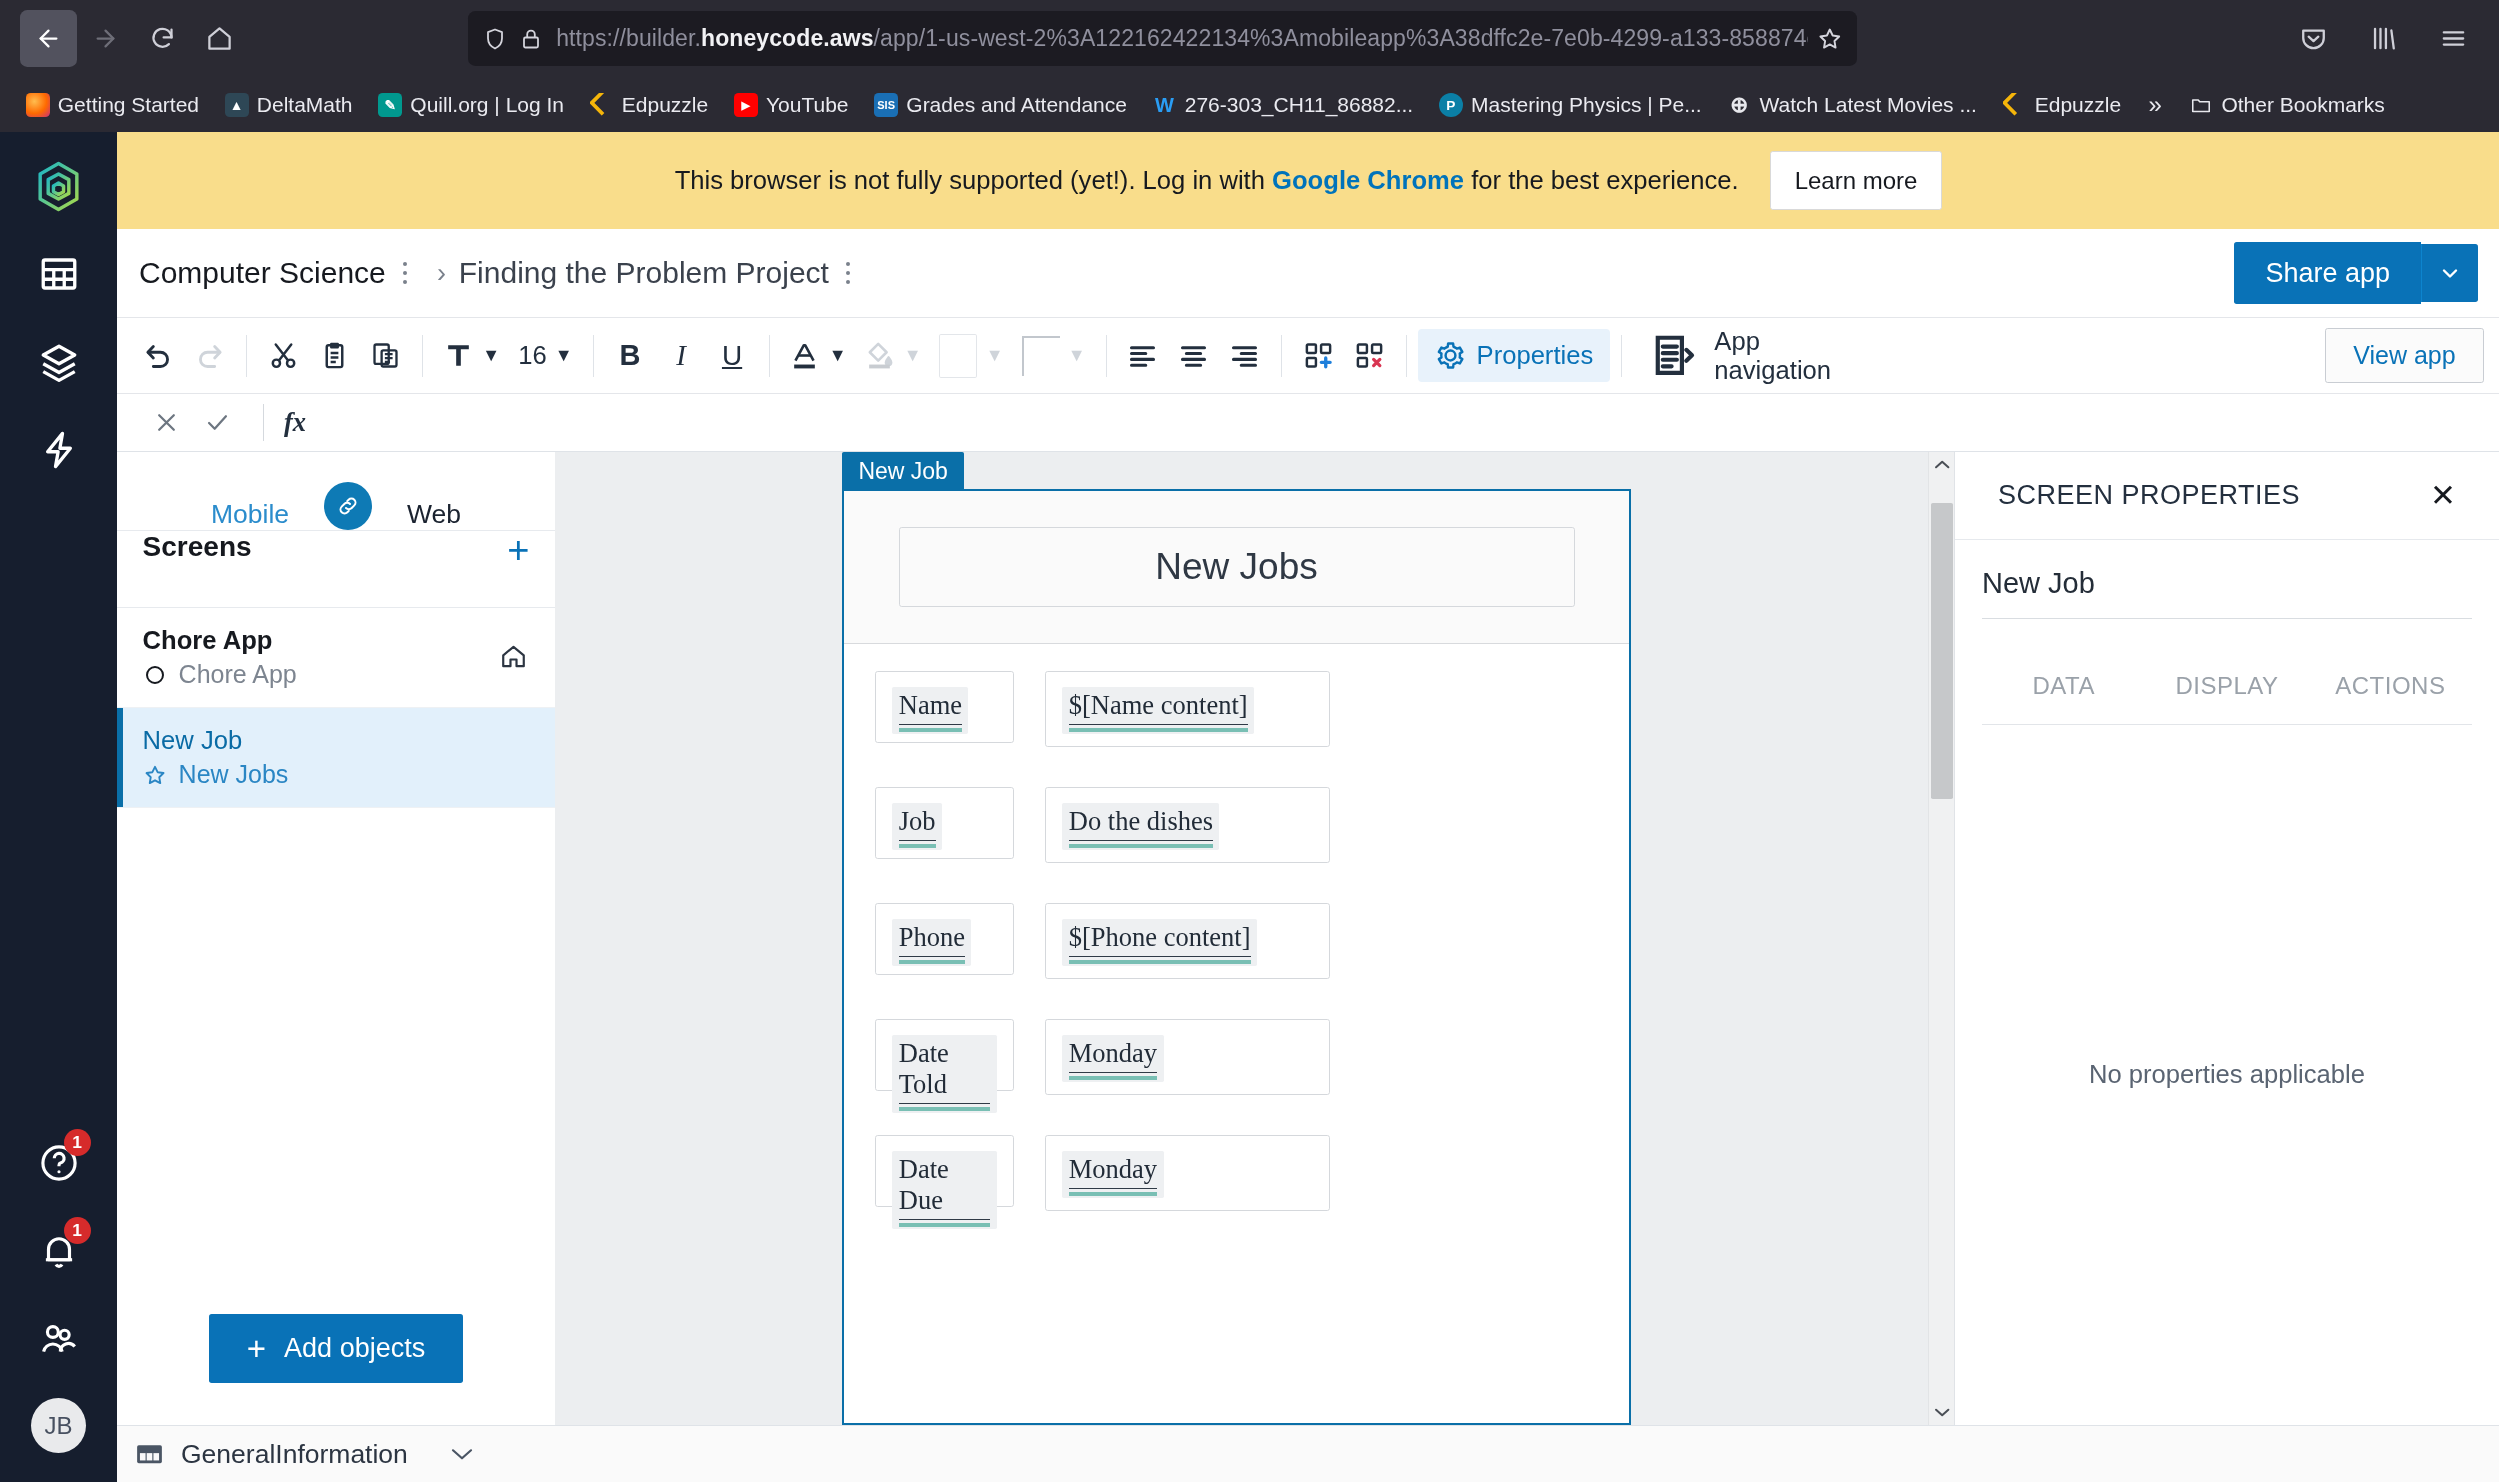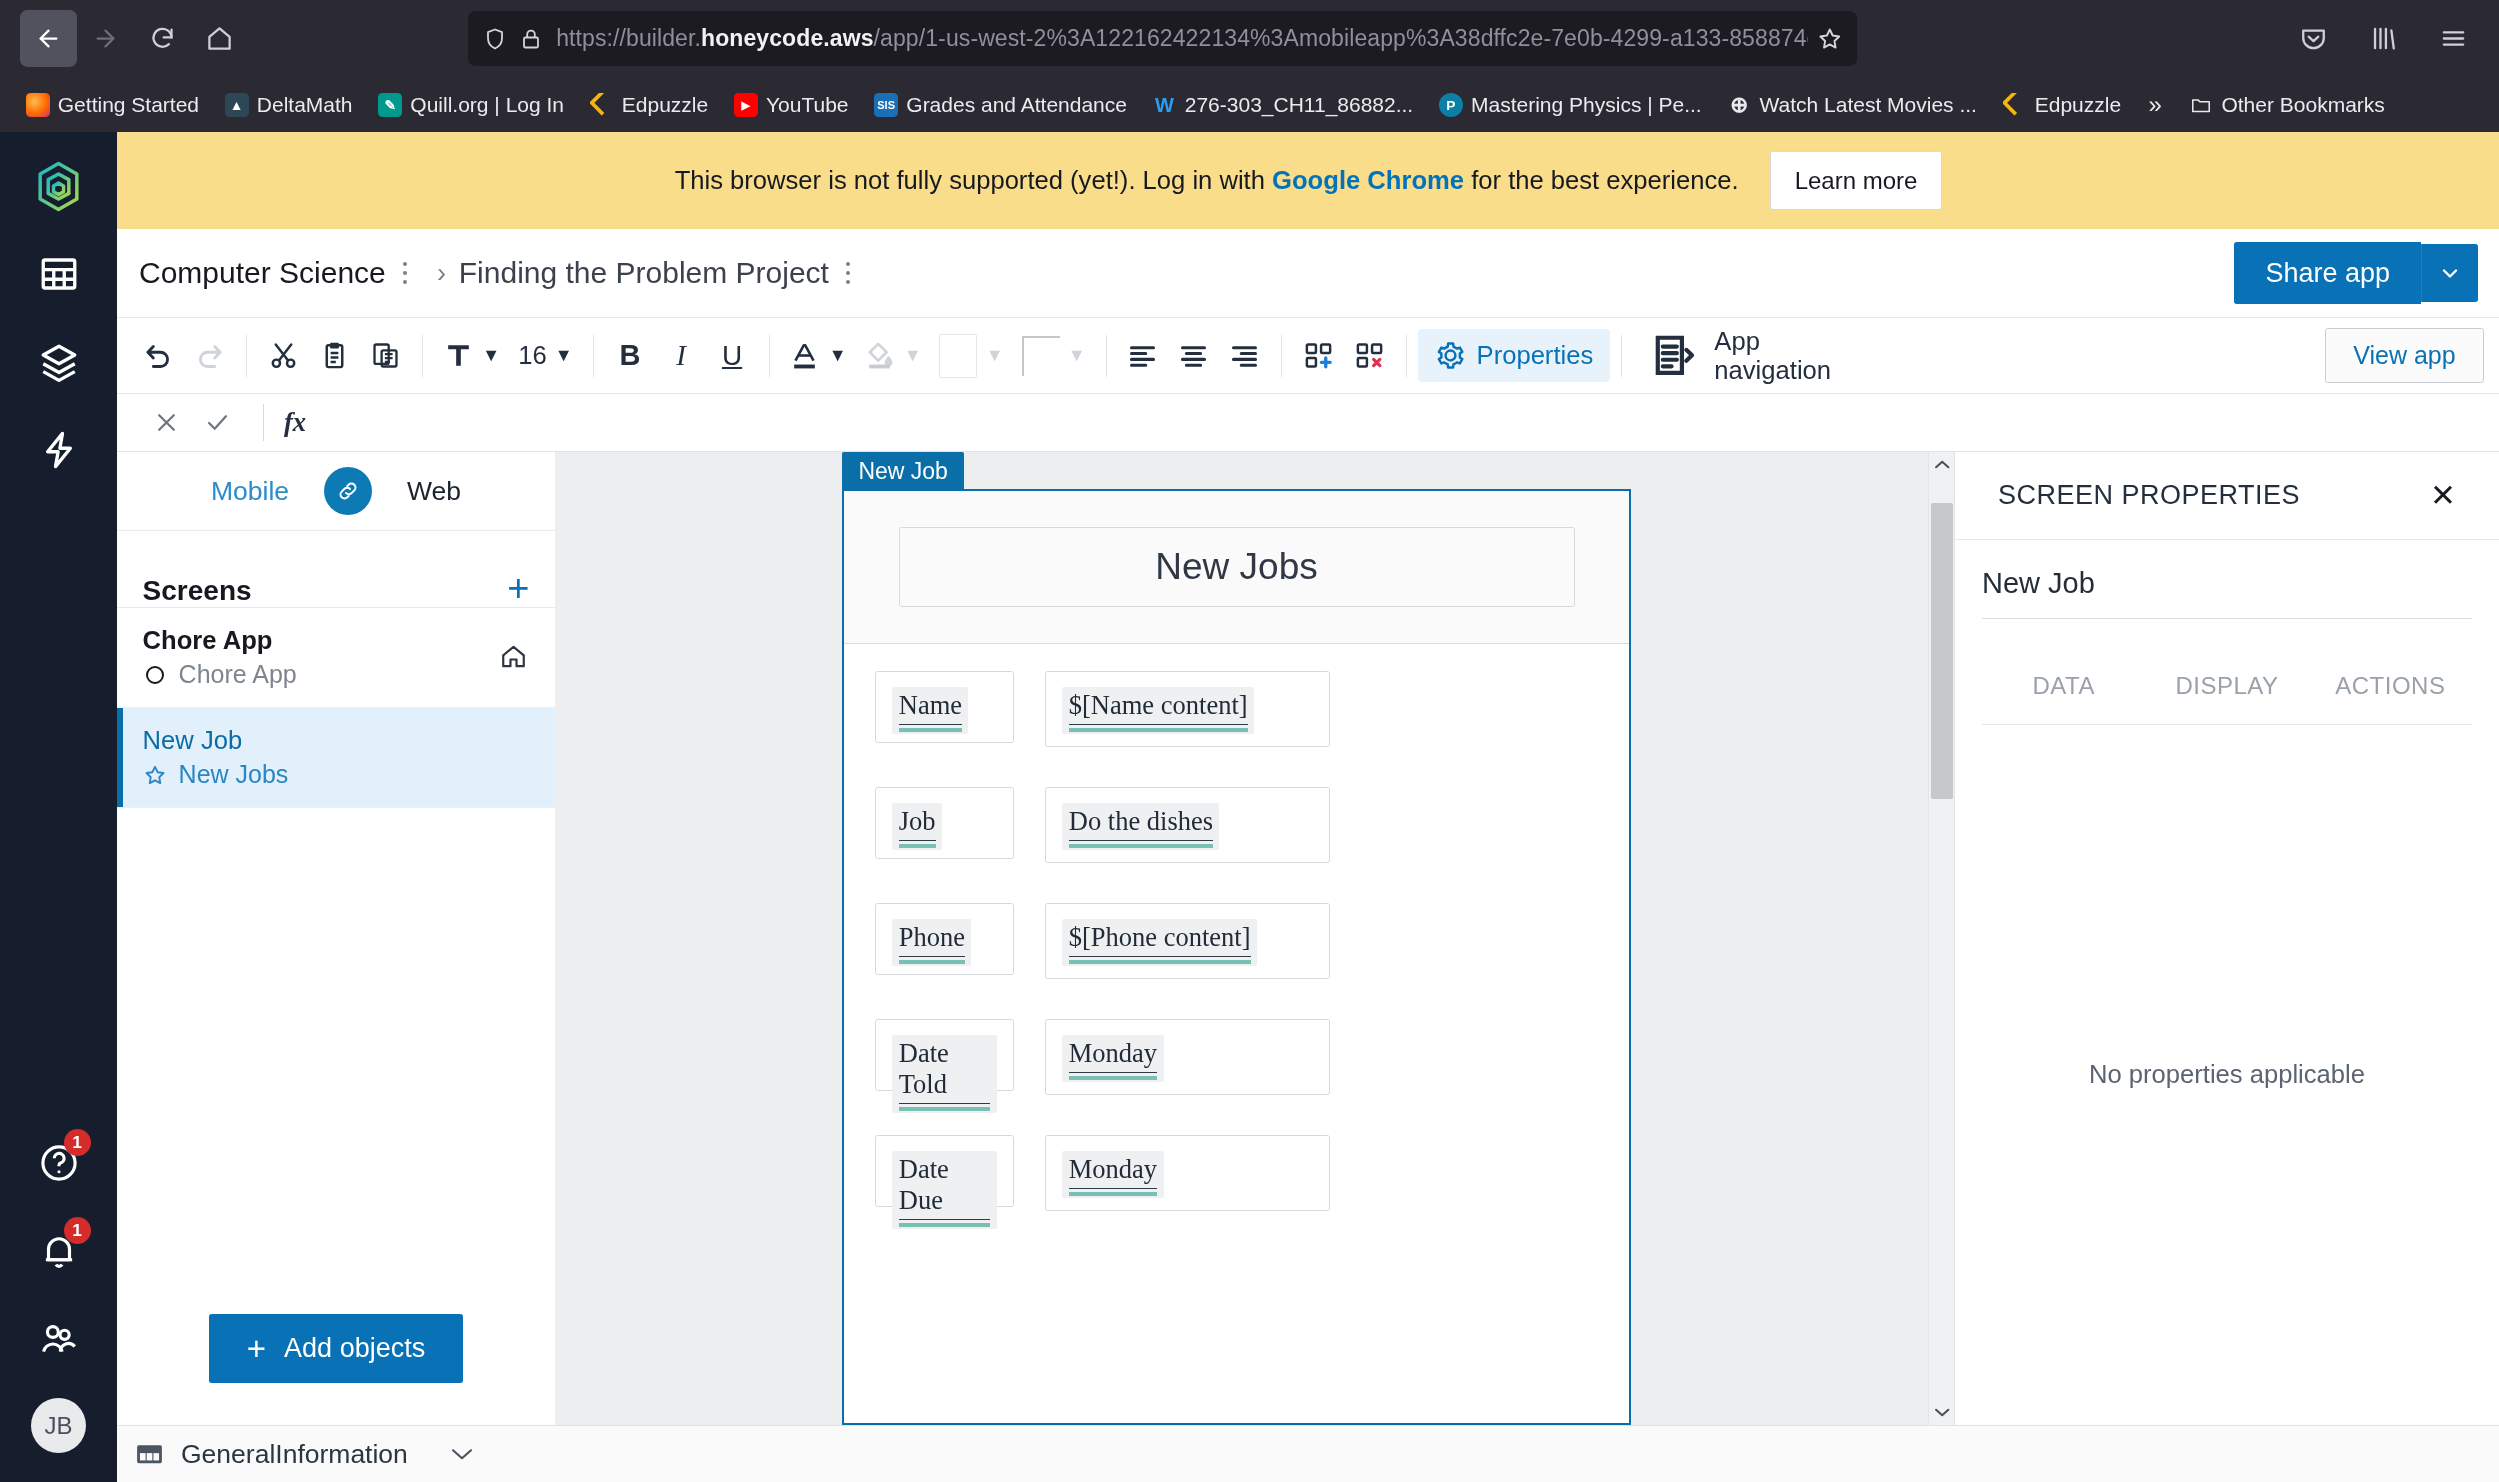--- a/index.html
+++ b/index.html
@@ -183,33 +183,33 @@
   .fb-sep { width: 0.9px; height: 37px; background: #d5d9de; margin: 0 20px; }
   #fx { font-family: "Liberation Serif", serif; font-style: italic; font-weight: 700; font-size: 26.5px; color: #232f3e; }
 
   
   #leftpanel {
     position: absolute; left: 117px; top: 452px; width: 439px; height: 973px;
     background: #ffffff; border-right: 0.9px solid #e0e3e7;
     display: flex; flex-direction: column;
   }
   #platform-toggle {
-    height: 79px; display: flex; align-items: center; justify-content: center;
+    height: 79px; display: flex; align-items: flex-end; justify-content: center;
     gap: 35px; border-bottom: 0.9px solid #e7eaee;
   }
   #platform-toggle .pt { font-size: 26.5px; cursor: pointer; }
   #pt-mobile { color: #2b8ccc; }
   #pt-web { color: #1b2330; }
   #link-chip {
     width: 48px; height: 48px; border-radius: 50%; background: #0e7ab5;
     display: flex; align-items: center; justify-content: center; color: #fff;
   }
   #link-chip svg { width: 24px; height: 24px; }
   #screens-head {
-    height: 77px; display: flex; align-items: flex-end; padding: 0 25.6px;
+    height: 77px; display: flex; align-items: flex-start; padding: 0 25.6px;
     border-bottom: 0.9px solid #e7eaee;
   }
   #screens-title { font-size: 28px; font-weight: 700; color: #16191f; }
   #screens-add { margin-left: auto; color: #0972b7; font-size: 38px; line-height: 1; cursor: pointer; }
   .screen-item {
     height: 100px; padding: 0 25.6px; display: flex; flex-direction: column;
     justify-content: center; gap: 5.5px; position: relative; cursor: pointer;
     border-bottom: 0.9px solid #eef1f4;
   }
   .screen-item.selected { background: #e2f0fb; }

